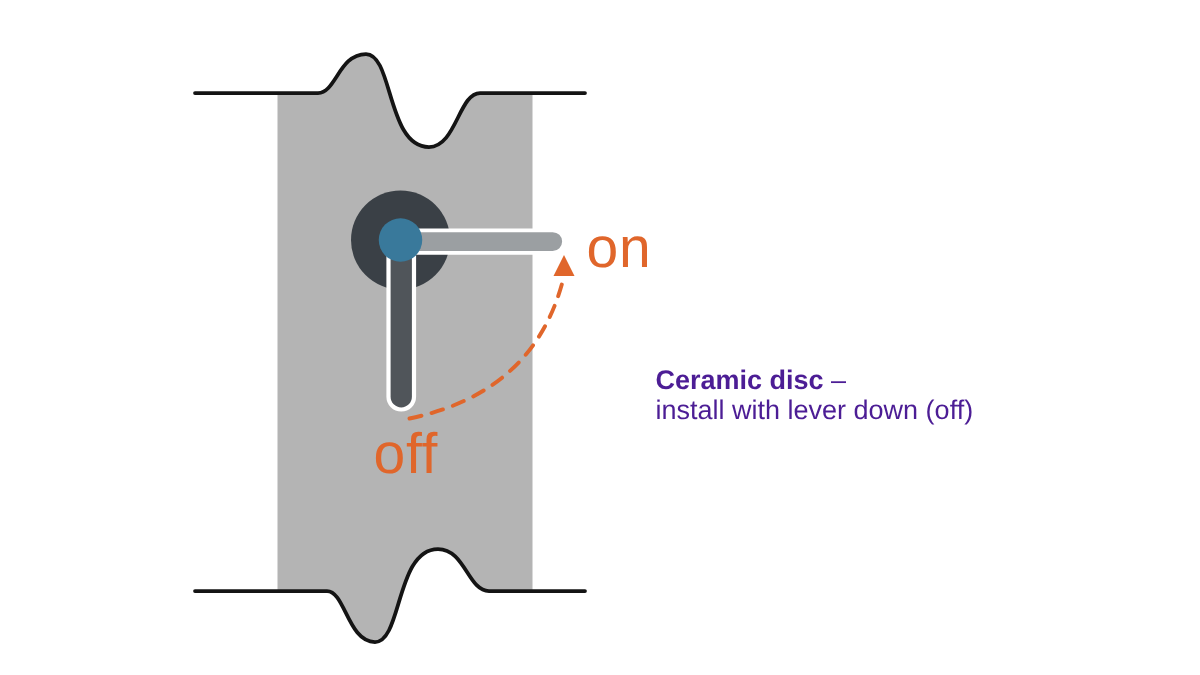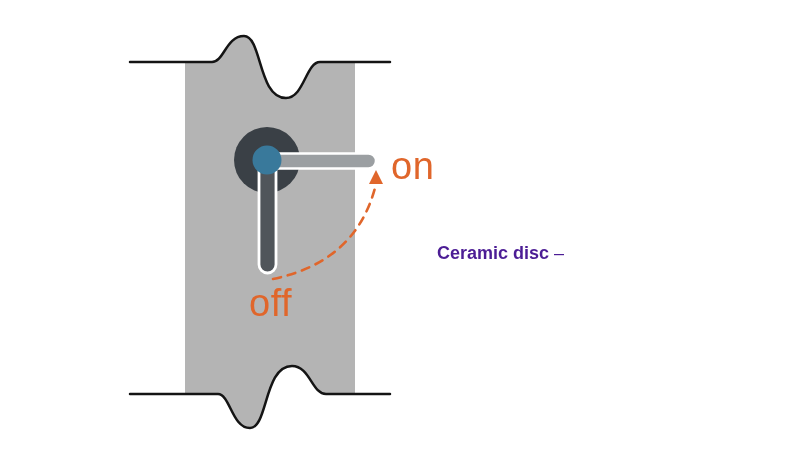--- a/index.html
+++ b/index.html
@@ -70,15 +70,16 @@
 
     <path class="rotation-arc" d="M273,279 Q355,262 375,188"></path>
     <path class="arrowhead" d="M376,170 L369,184 L383,184 Z"></path>
   </svg>
 
   <div class="pos-label label-on">on</div>
   <div class="pos-label label-off">off</div>
 
   <div class="caption">
     <span class="bold">Ceramic disc</span><span> –</span><br>
+    <span>install with lever down (off)</span>
   </div>
 
 </div>
 
 </body></html>

